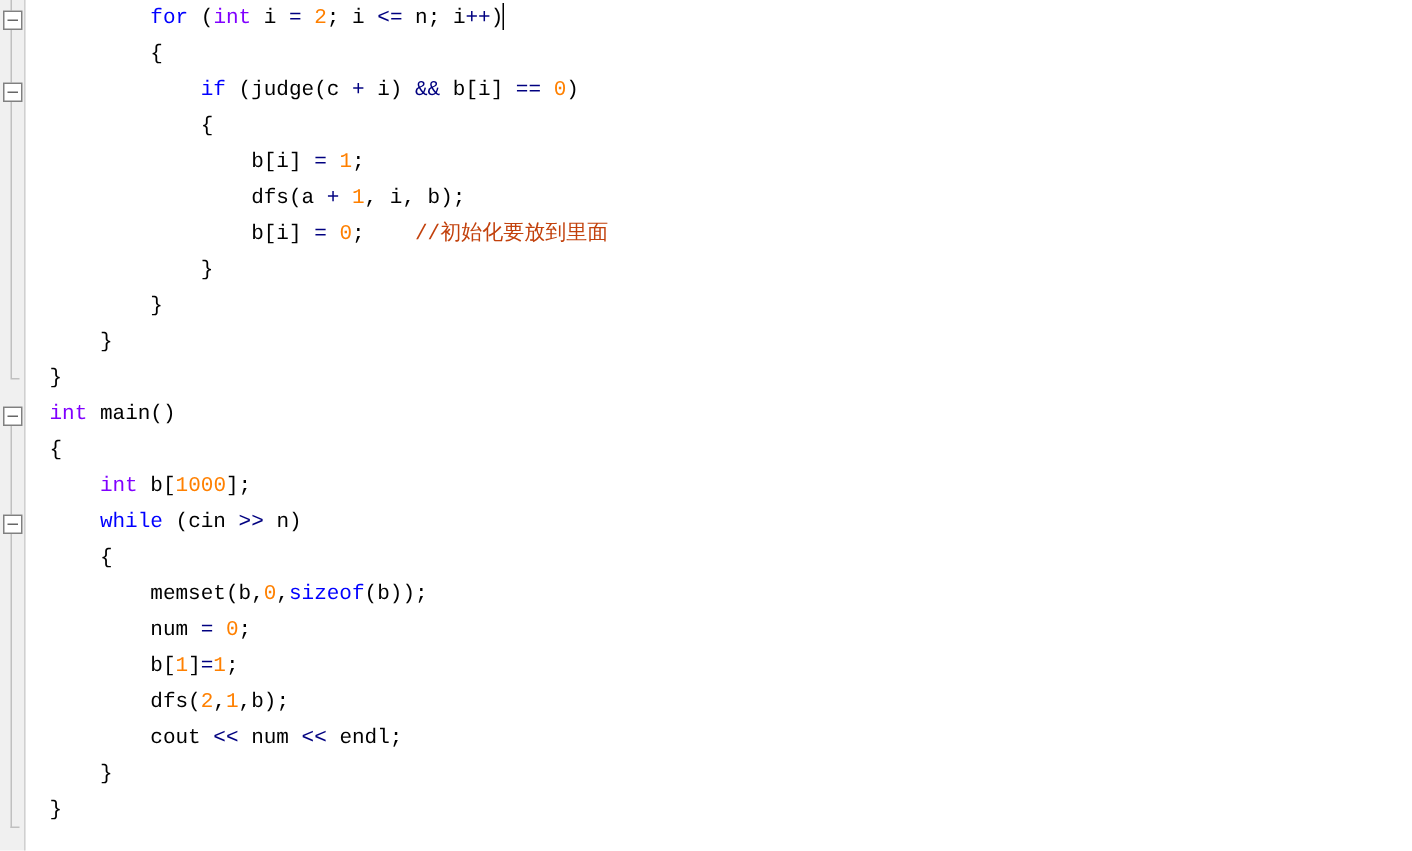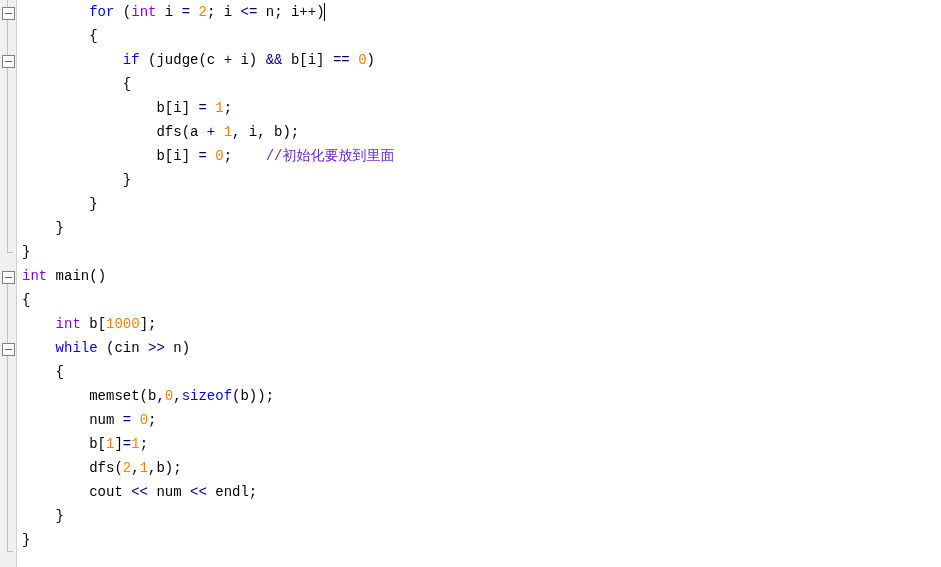--- a/index.html
+++ b/index.html
@@ -52,33 +52,33 @@
     }
     .fold-end {
       position: absolute;
       left: 7px;
       width: 6px;
       height: 1px;
       background: #c0c0c0;
     }
     .code {
       flex: 1;
-      padding-left: 5px;
+      padding-left: 16px;
       white-space: pre;
       position: relative;
     }
     .line {
       height: 24px;
       line-height: 24px;
     }
     .kw { color: #0000ff; }
     .type { color: #8000ff; }
     .num { color: #ff8000; }
     .op { color: #000080; }
-    .comment { color: #6d28d9; }
+    .comment { color: #c2410c; }
     .cursor {
       display: inline-block;
       width: 1px;
       height: 18px;
       background: #000;
       vertical-align: middle;
       margin-left: -1px;
     }
   </style>
 </head>

